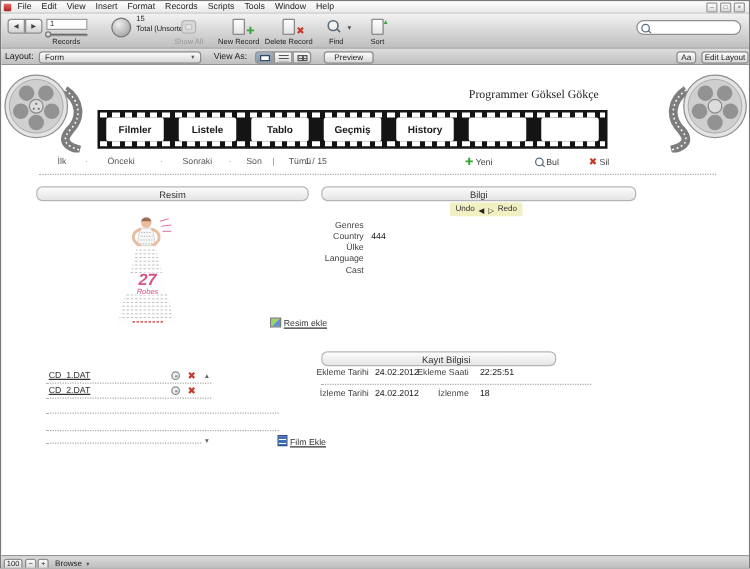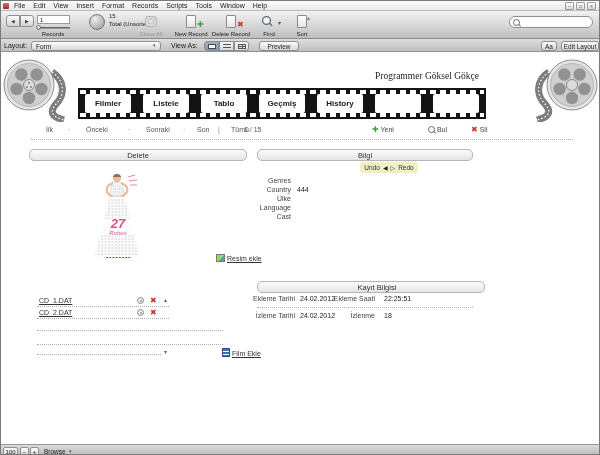--- a/index.html
+++ b/index.html
@@ -270,22 +270,22 @@
     <span class="action" style="left:427px;">
       <span class="mag" style="top:1px;"></span>
       <span>Bul</span>
     </span>
     <span class="action" style="left:470px;">
       <span class="cross">✖</span>
       <span>Sil</span>
     </span>
     <div class="dotline" style="left:30px; top:87px; width:542px;"></div>
 
-    <div class="secbar" style="left:28px;  top:97px; width:218px;">Delete</div>
-    <div class="secbar" style="left:256px; top:97px; width:216px;">Bilgi</div>
+    <div class="secbar" style="left:28px;  top:97px; width:218px;">Resim</div>
+    <div class="secbar" style="left:256px; top:97px; width:252px;">Bilgi</div>
 
     <div id="undoredo">
       <span>Undo</span>
       <span class="arr">◀</span>
       <span class="arr">▷</span>
       <span>Redo</span>
     </div>
 
     <svg class="abs" style="left:90px; top:118px;" width="56" height="94" viewBox="0 0 56 94">
       <path d="M37,7 l7,-2 M38,11 l8,-1 M39,15 l7,0" stroke="#d9538a" stroke-width=".7" fill="none"></path>
@@ -316,21 +316,21 @@
     <span class="fieldval" style="left:296px; top:143px;"></span>
     <span class="fieldlbl" style="left:224px; top:152px;">Language</span>
     <span class="fieldval" style="left:296px; top:152px;"></span>
     <span class="fieldlbl" style="left:224px; top:161px;">Cast</span>
     <span class="fieldval" style="left:296px; top:161px;"></span>
 
     <span class="linkrow" style="left:215px; top:202px;">
       <span class="imgicon"></span><u>Resim ekle</u>
     </span>
 
-    <div class="secbar" style="left:256px; top:229px; width:228px;padding-left:12px;">Kayıt Bilgisi</div>
+    <div class="secbar" style="left:256px; top:229px; width:188px;padding-left:12px;">Kayıt Bilgisi</div>
 
     <span class="vrow-name" style="left:38px; top:245px;">CD_1.DAT</span>
     <div class="dotline" style="left:36px; top:254px; width:132px;"></div>
     <span class="circbtn" style="left:136px; top:245px;"></span>
     <span class="delx" style="left:149px; top:245px;">✖</span>
     <span class="scrarr" style="left:163px; top:244px;">▴</span>
 
     <span class="vrow-name" style="left:38px; top:257px;">CD_2.DAT</span>
     <div class="dotline" style="left:36px; top:266px; width:132px;"></div>
     <span class="circbtn" style="left:136px; top:257px;"></span>

